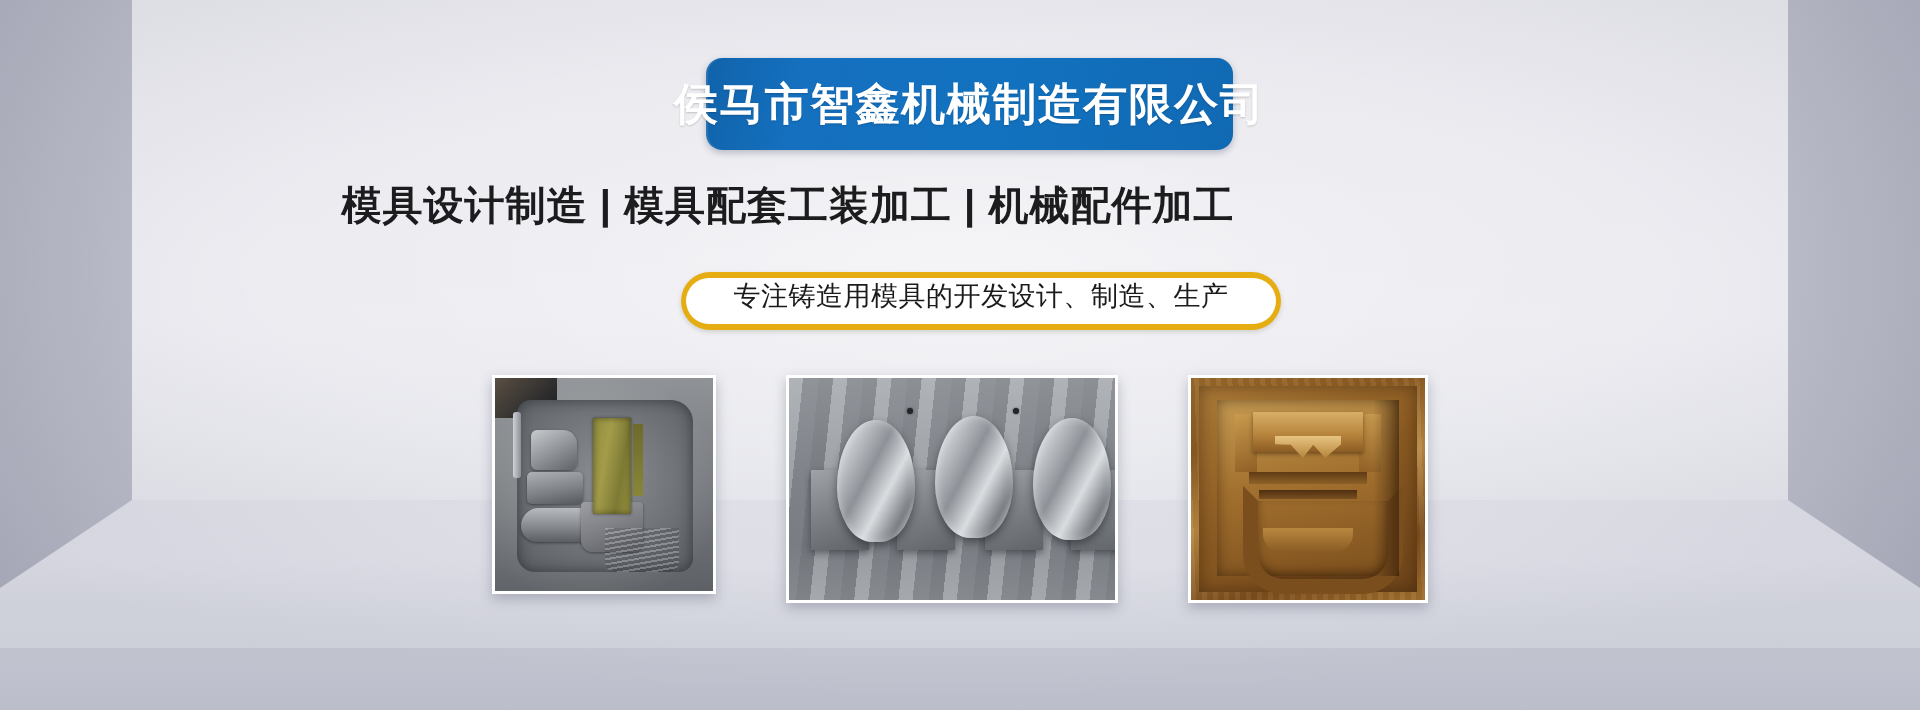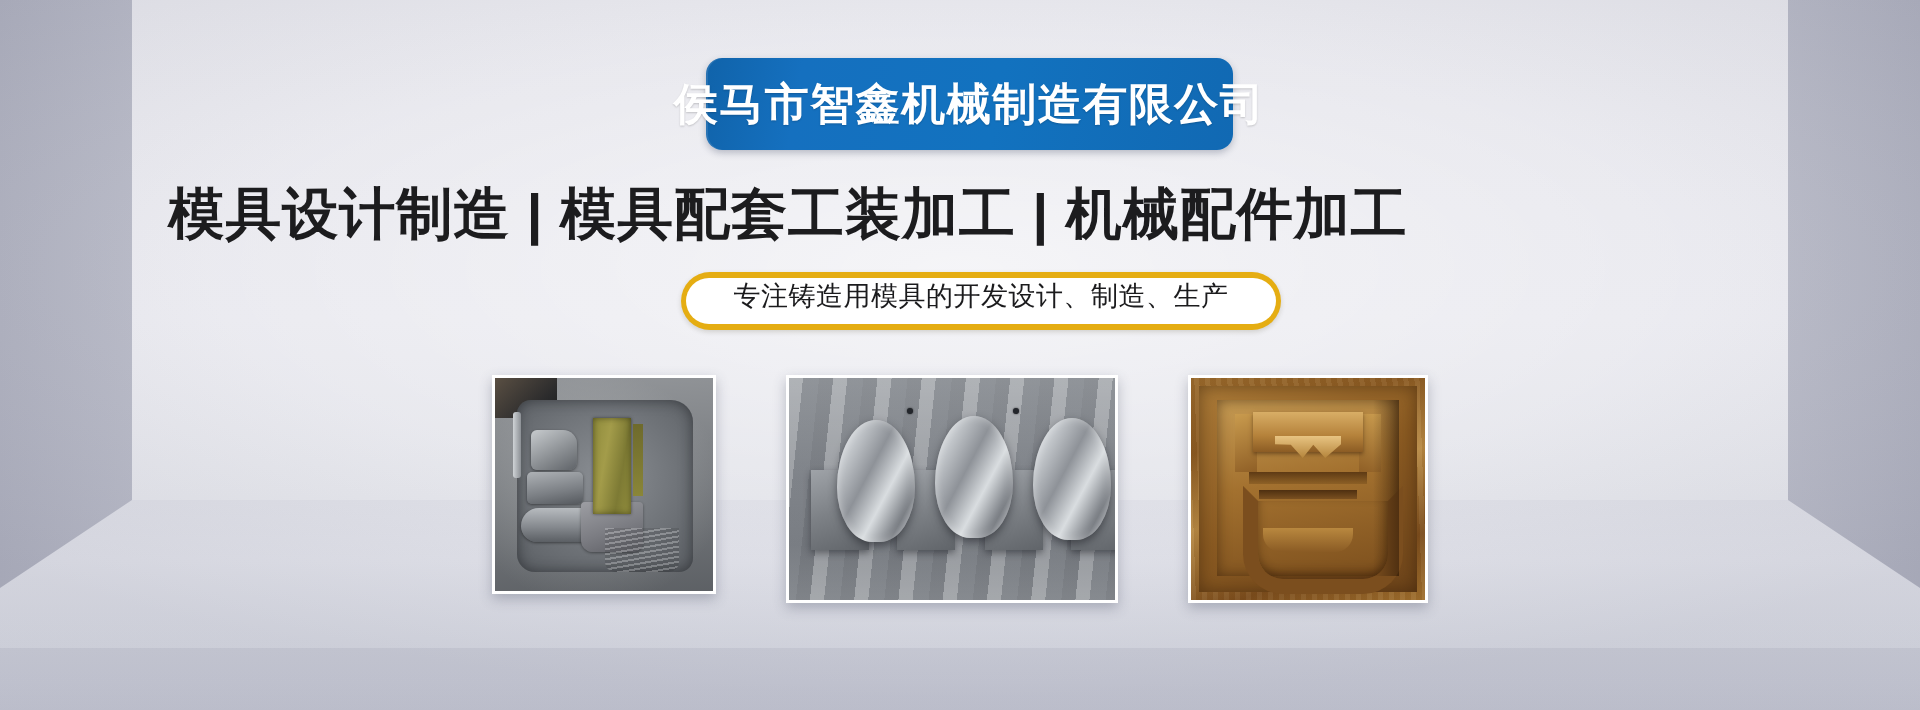--- a/index.html
+++ b/index.html
@@ -84,21 +84,21 @@
     line-height:1;
     white-space:nowrap;
     text-shadow: 0 1px 2px rgba(0,0,0,0.18);
   }
 
   
   .subtitle {
     position:absolute; left:0; top:182px; width:1576px;
     text-align:center;
     color:#1c1c1e;
-    font-size:56px;
+    font-size:40px;
     font-weight:bold;
     letter-spacing:1px;
     line-height:1.15;
     white-space:nowrap;
   }
 
   
   .tagline-outer {
     position:absolute; left:681px; top:272px;
     width:600px; height:58px;

